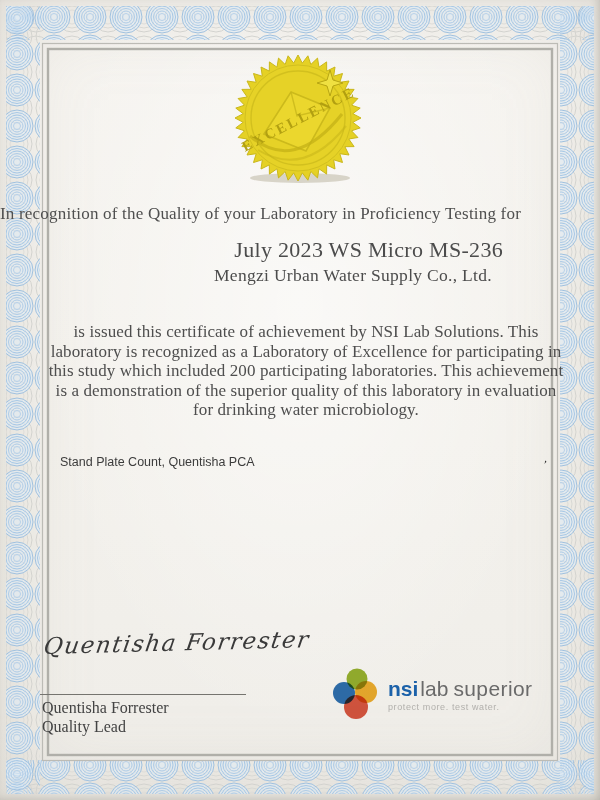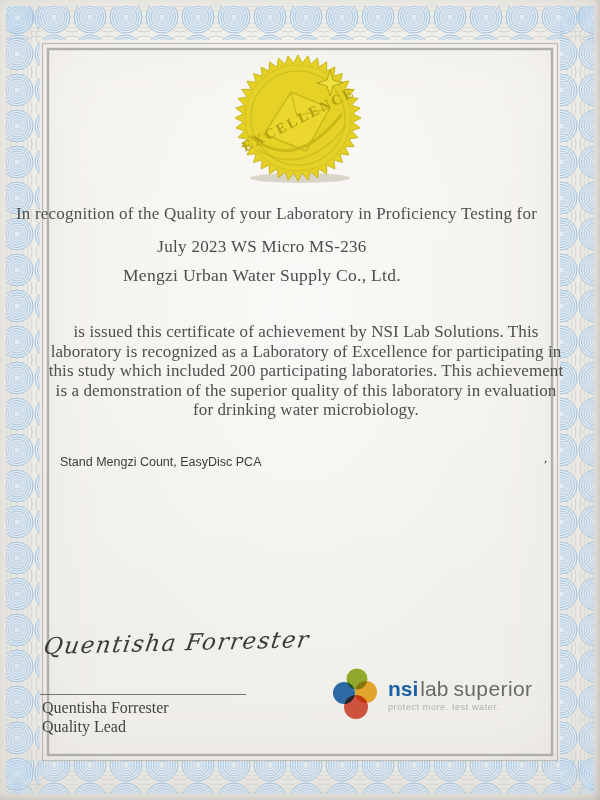--- a/index.html
+++ b/index.html
@@ -12,23 +12,23 @@
     box-shadow:
       inset 0 0 90px rgba(158,150,138,.28),
       inset -7px 0 10px -5px rgba(140,135,125,.35),
       inset 0 -6px 10px -5px rgba(140,135,125,.30);
     font-family:"Liberation Serif", serif;
     color:#4d4d4d;
   }
   .deco{position:absolute;left:0;top:0;}
   .seal{position:absolute;left:234px;top:54px;}
   .seal-text{font-family:"Liberation Serif",serif;font-weight:600;}
-  .ctext{position:absolute;left:16px;width:492px;text-align:center;white-space:nowrap;}
+  .ctext{position:absolute;left:0;width:492px;text-align:right;white-space:nowrap;}
   .line1{top:204px;font-size:17px;color:#4f4f4f;letter-spacing:.2px;}
-  .line2{top:237px;font-size:17px;color:#4c4c4c;letter-spacing:.3px;}
+  .line2{top:237px;font-size:22px;color:#4c4c4c;letter-spacing:.3px;margin-left:11px;}
   .line3{top:265px;font-size:17.5px;color:#4c4c4c;letter-spacing:.3px;}
   .bodytext{
     position:absolute;left:48px;top:322px;width:516px;
     font-size:17px;line-height:19.6px;text-align:center;color:#4e4e4e;letter-spacing:.1px;
   }
   .analytes{
     position:absolute;left:60px;top:455px;
     font-family:"Liberation Sans",sans-serif;font-size:12.5px;line-height:15.5px;color:#3c3c3c;
   }
   .speck{position:absolute;left:543px;top:458px;font-size:11px;color:#2c2c2c;transform:rotate(18deg);}
@@ -106,21 +106,21 @@
     <text class="seal-text" x="64" y="70" transform="rotate(-27 64 64)" text-anchor="middle" font-size="14.5" letter-spacing="2.5" fill="#b09e10" opacity=".95">EXCELLENCE</text>
   </svg>
 
   <div class="ctext line1">In recognition of the Quality of your Laboratory in Proficiency Testing for</div>
   <div class="ctext line2">July 2023 WS Micro MS-236</div>
   <div class="ctext line3">Mengzi Urban Water Supply Co., Ltd.</div>
 
   <div class="bodytext">is issued this certificate of achievement by NSI Lab Solutions.  This laboratory is recognized as a Laboratory of Excellence for participating in this study which included 200 participating laboratories.  This achievement is a demonstration of the superior quality of this laboratory in evaluation for drinking water microbiology.</div>
 
   <div class="analytes">
-    <div>Stand Mengzi Count, EasyDisc PCA</div>
+    <div>Stand Plate Count, Quentisha PCA</div>
   </div>
 
   <div class="speck">’</div>
 
   <div class="sig-script">Quentisha Forrester</div>
   <div class="sig-line"></div>
   <div class="sig-name">Quentisha Forrester</div>
   <div class="sig-title">Quality Lead</div>
 
   <div class="logo">

